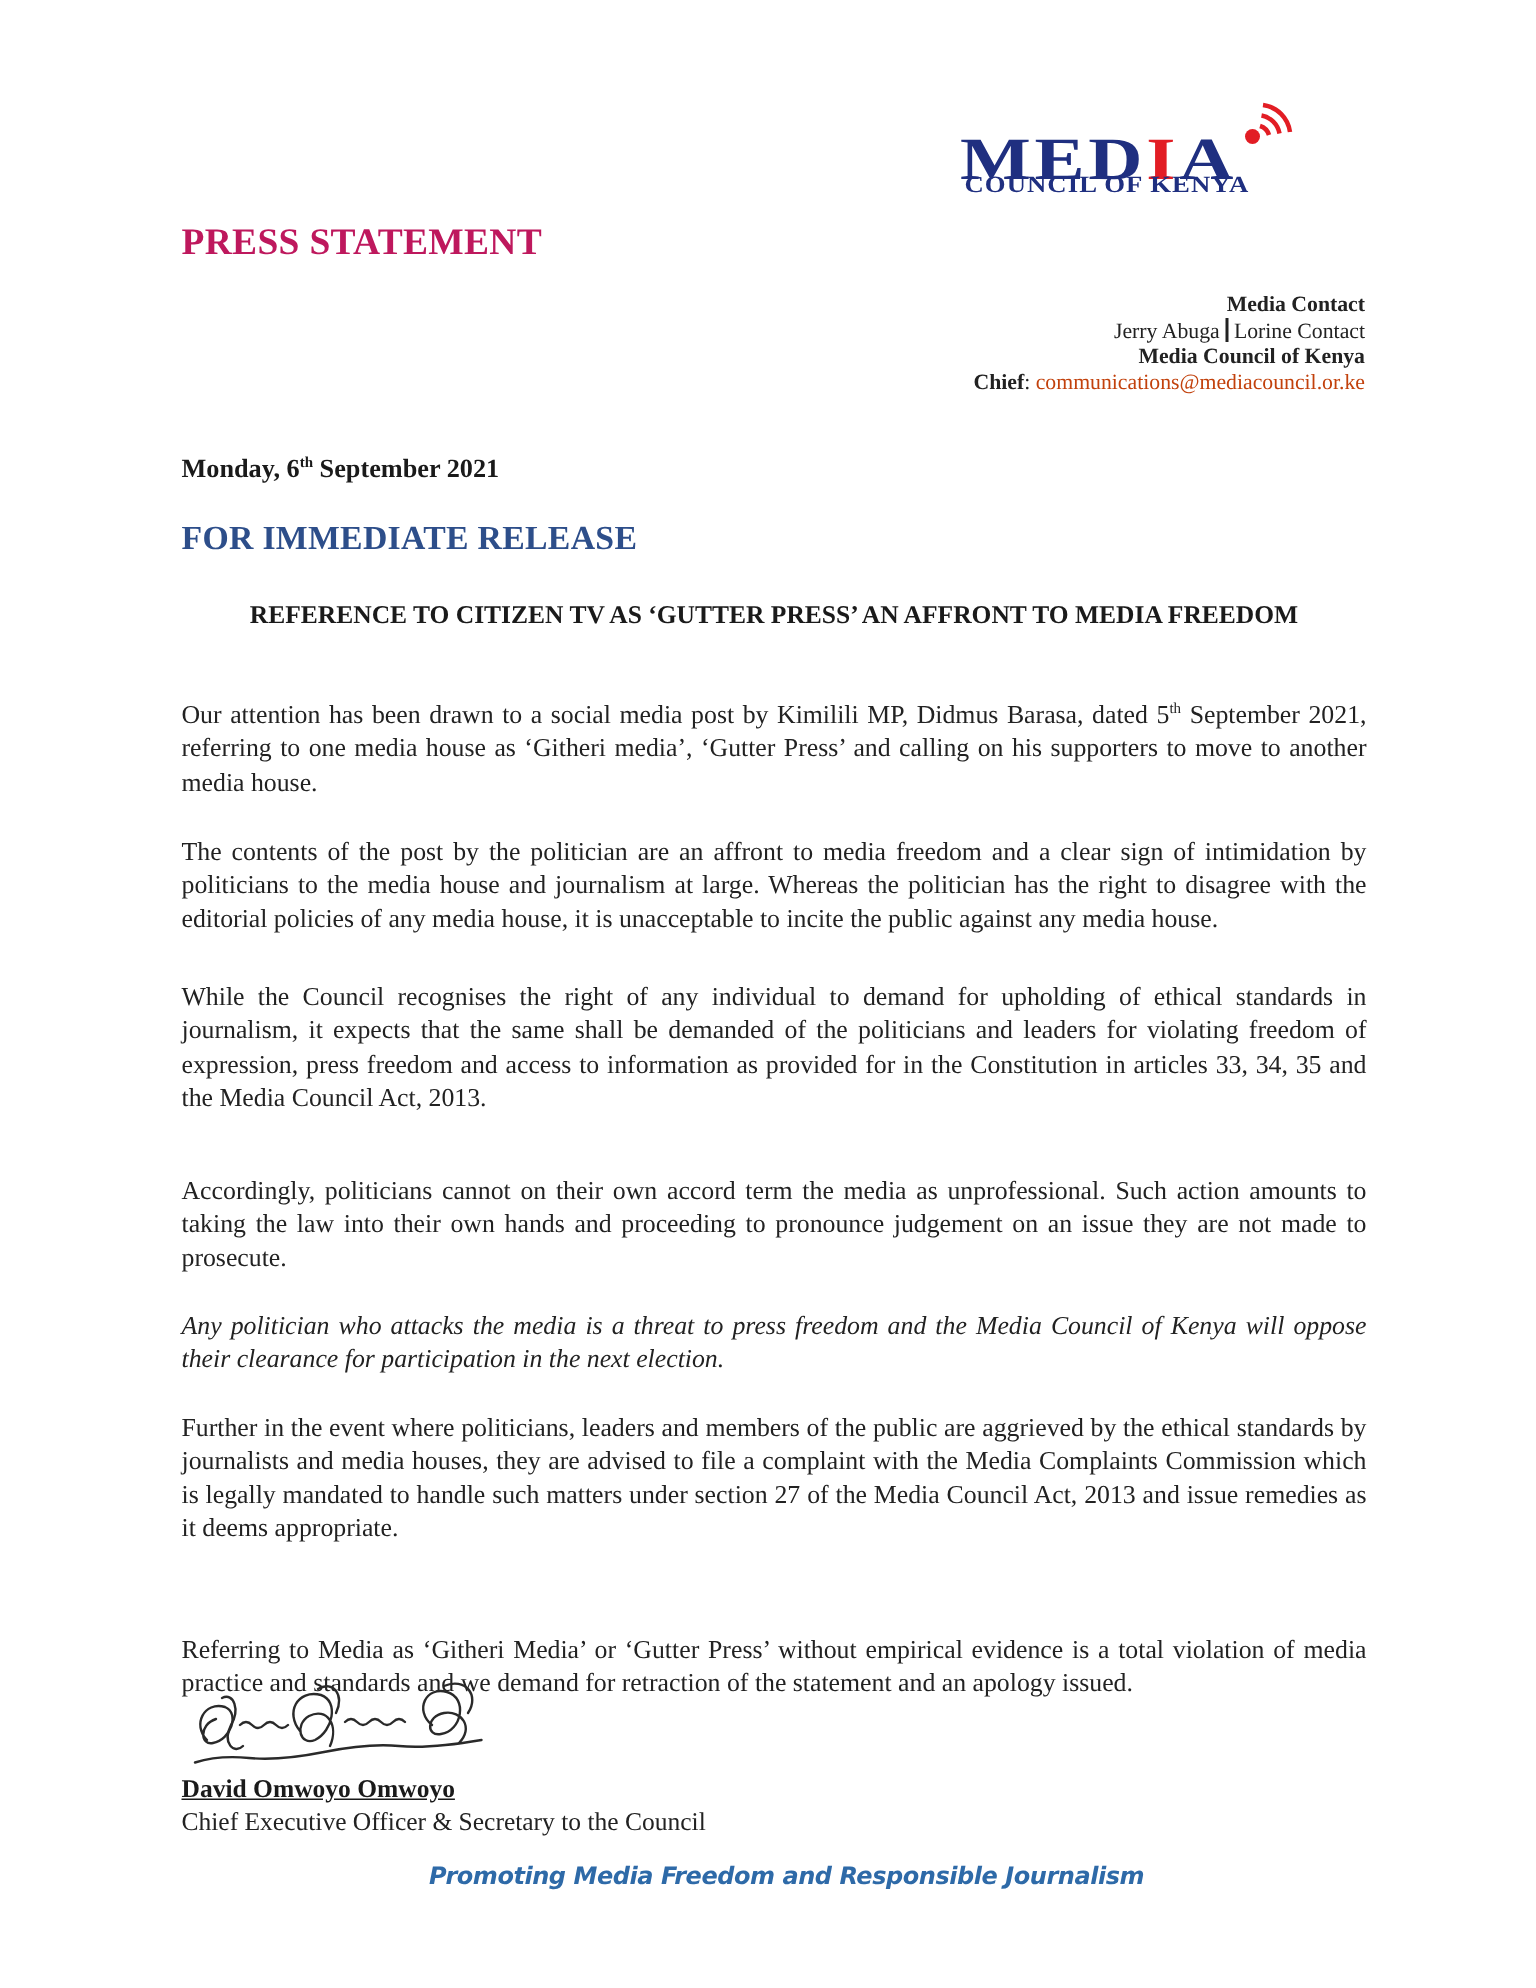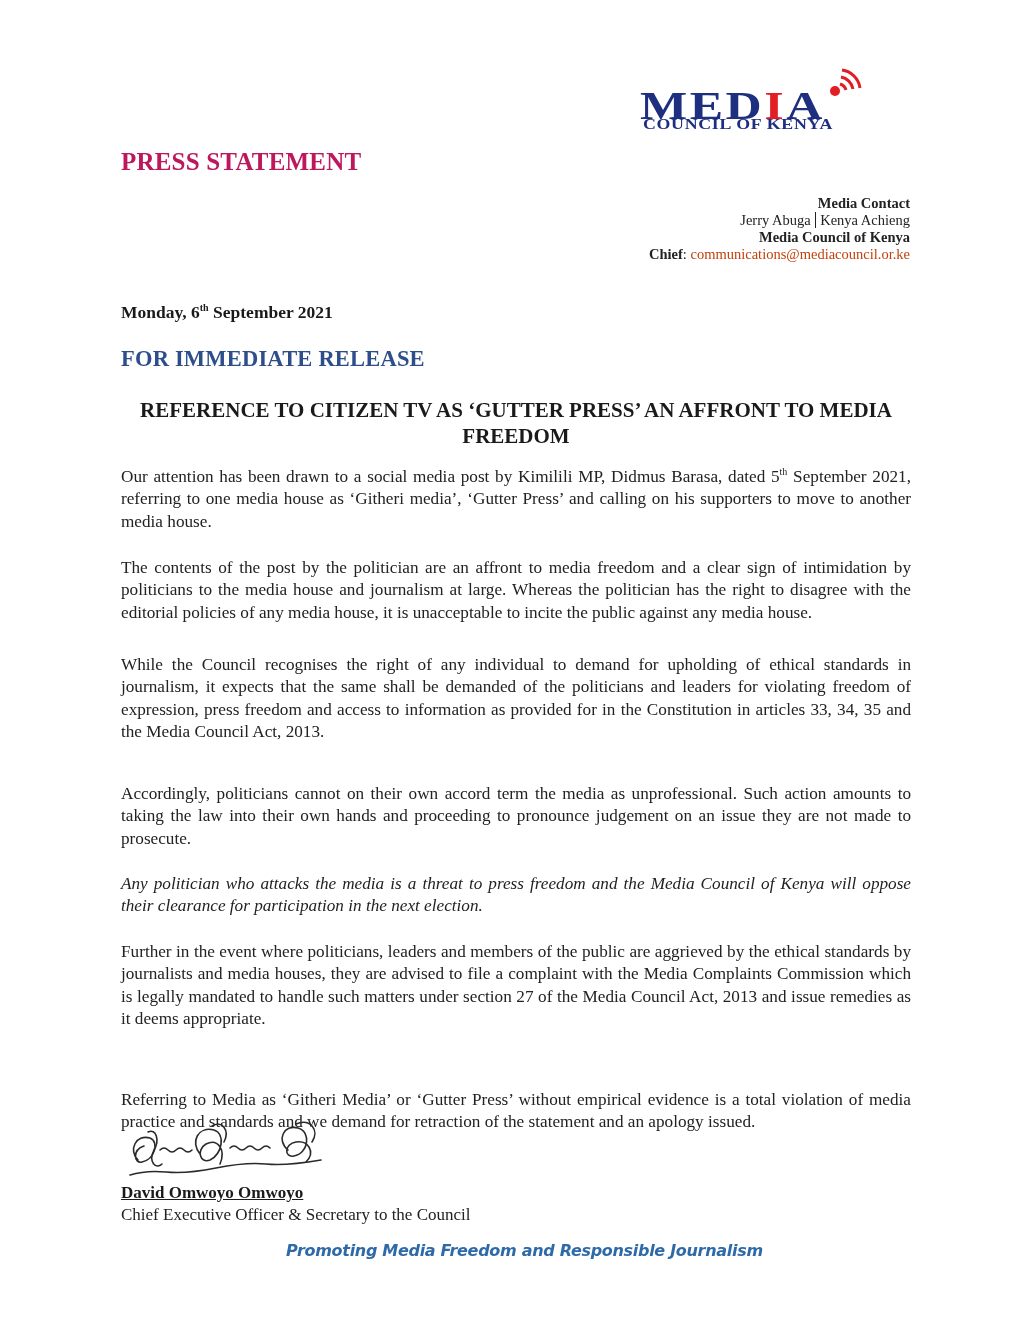--- a/index.html
+++ b/index.html
@@ -20,21 +20,21 @@
 
   #contact { right: 114px; top: 195px; text-align: right; font-size: 14.5px; line-height: 17px; color: #222; }
   #contact .b { font-weight: bold; }
   #contact .sep { display: inline-block; width: 1.5px; height: 16px; background: #222; vertical-align: -3px; margin: 0 4px; }
   #contact a { color: #c2410c; }
 
   #date { left: 121px; top: 302px; font-size: 17.5px; font-weight: bold; }
   #date sup { font-size: 10px; }
   #release { left: 121px; top: 346px; font-size: 22.5px; font-weight: bold; color: #2d4e8a; letter-spacing: 0.2px; }
 
-  #headline { left: 121px; top: 397px; width: 790px; text-align: center; font-size: 21px; font-weight: bold; line-height: 26px; }
+  #headline { left: 121px; top: 397px; width: 790px; text-align: center; font-size: 17px; font-weight: bold; line-height: 26px; }
 
   .para { position: absolute; left: 121px; width: 790px; font-size: 17.2px; line-height: 22.4px; text-align: justify; color: #222; }
   .para sup { font-size: 10px; line-height: 0; }
   #p1 { top: 466px; }
   #p2 { top: 557px; }
   #p3 { top: 638px; margin-top: 16px; }
   #p4 { top: 783px; }
   #p5 { top: 873px; font-style: italic; }
   #p6 { top: 941px; }
   #p7 { top: 1053px; margin-top: 36px; }
@@ -56,21 +56,21 @@
     <path d="M16 6 A21 21 0 0 1 34 24" stroke="#e21d24" stroke-width="3" fill="none"></path>
   </svg>
   <div class="wordmark"><span>MED</span><span class="red">I</span><span>A</span></div>
   <div class="sub">COUNCIL OF KENYA</div>
 </div>
 
 <div id="press-title" class="abs">PRESS STATEMENT</div>
 
 <div id="contact" class="abs">
   <div class="b">Media Contact</div>
-  <div><span>Jerry Abuga</span><span class="sep"></span><span>Kenya Achieng</span></div>
+  <div><span>Jerry Abuga</span><span class="sep"></span><span>Lorine Contact</span></div>
   <div class="b">Media Council of Kenya</div>
   <div><span class="b">Chief</span>: <a>communications@mediacouncil.or.ke</a></div>
 </div>
 
 <div id="date" class="abs"><span>Monday, 6</span><sup>th</sup><span> September 2021</span></div>
 
 <div id="release" class="abs">FOR IMMEDIATE RELEASE</div>
 
 <div id="headline" class="abs">REFERENCE TO CITIZEN TV AS ‘GUTTER PRESS’ AN AFFRONT TO MEDIA FREEDOM</div>
 

